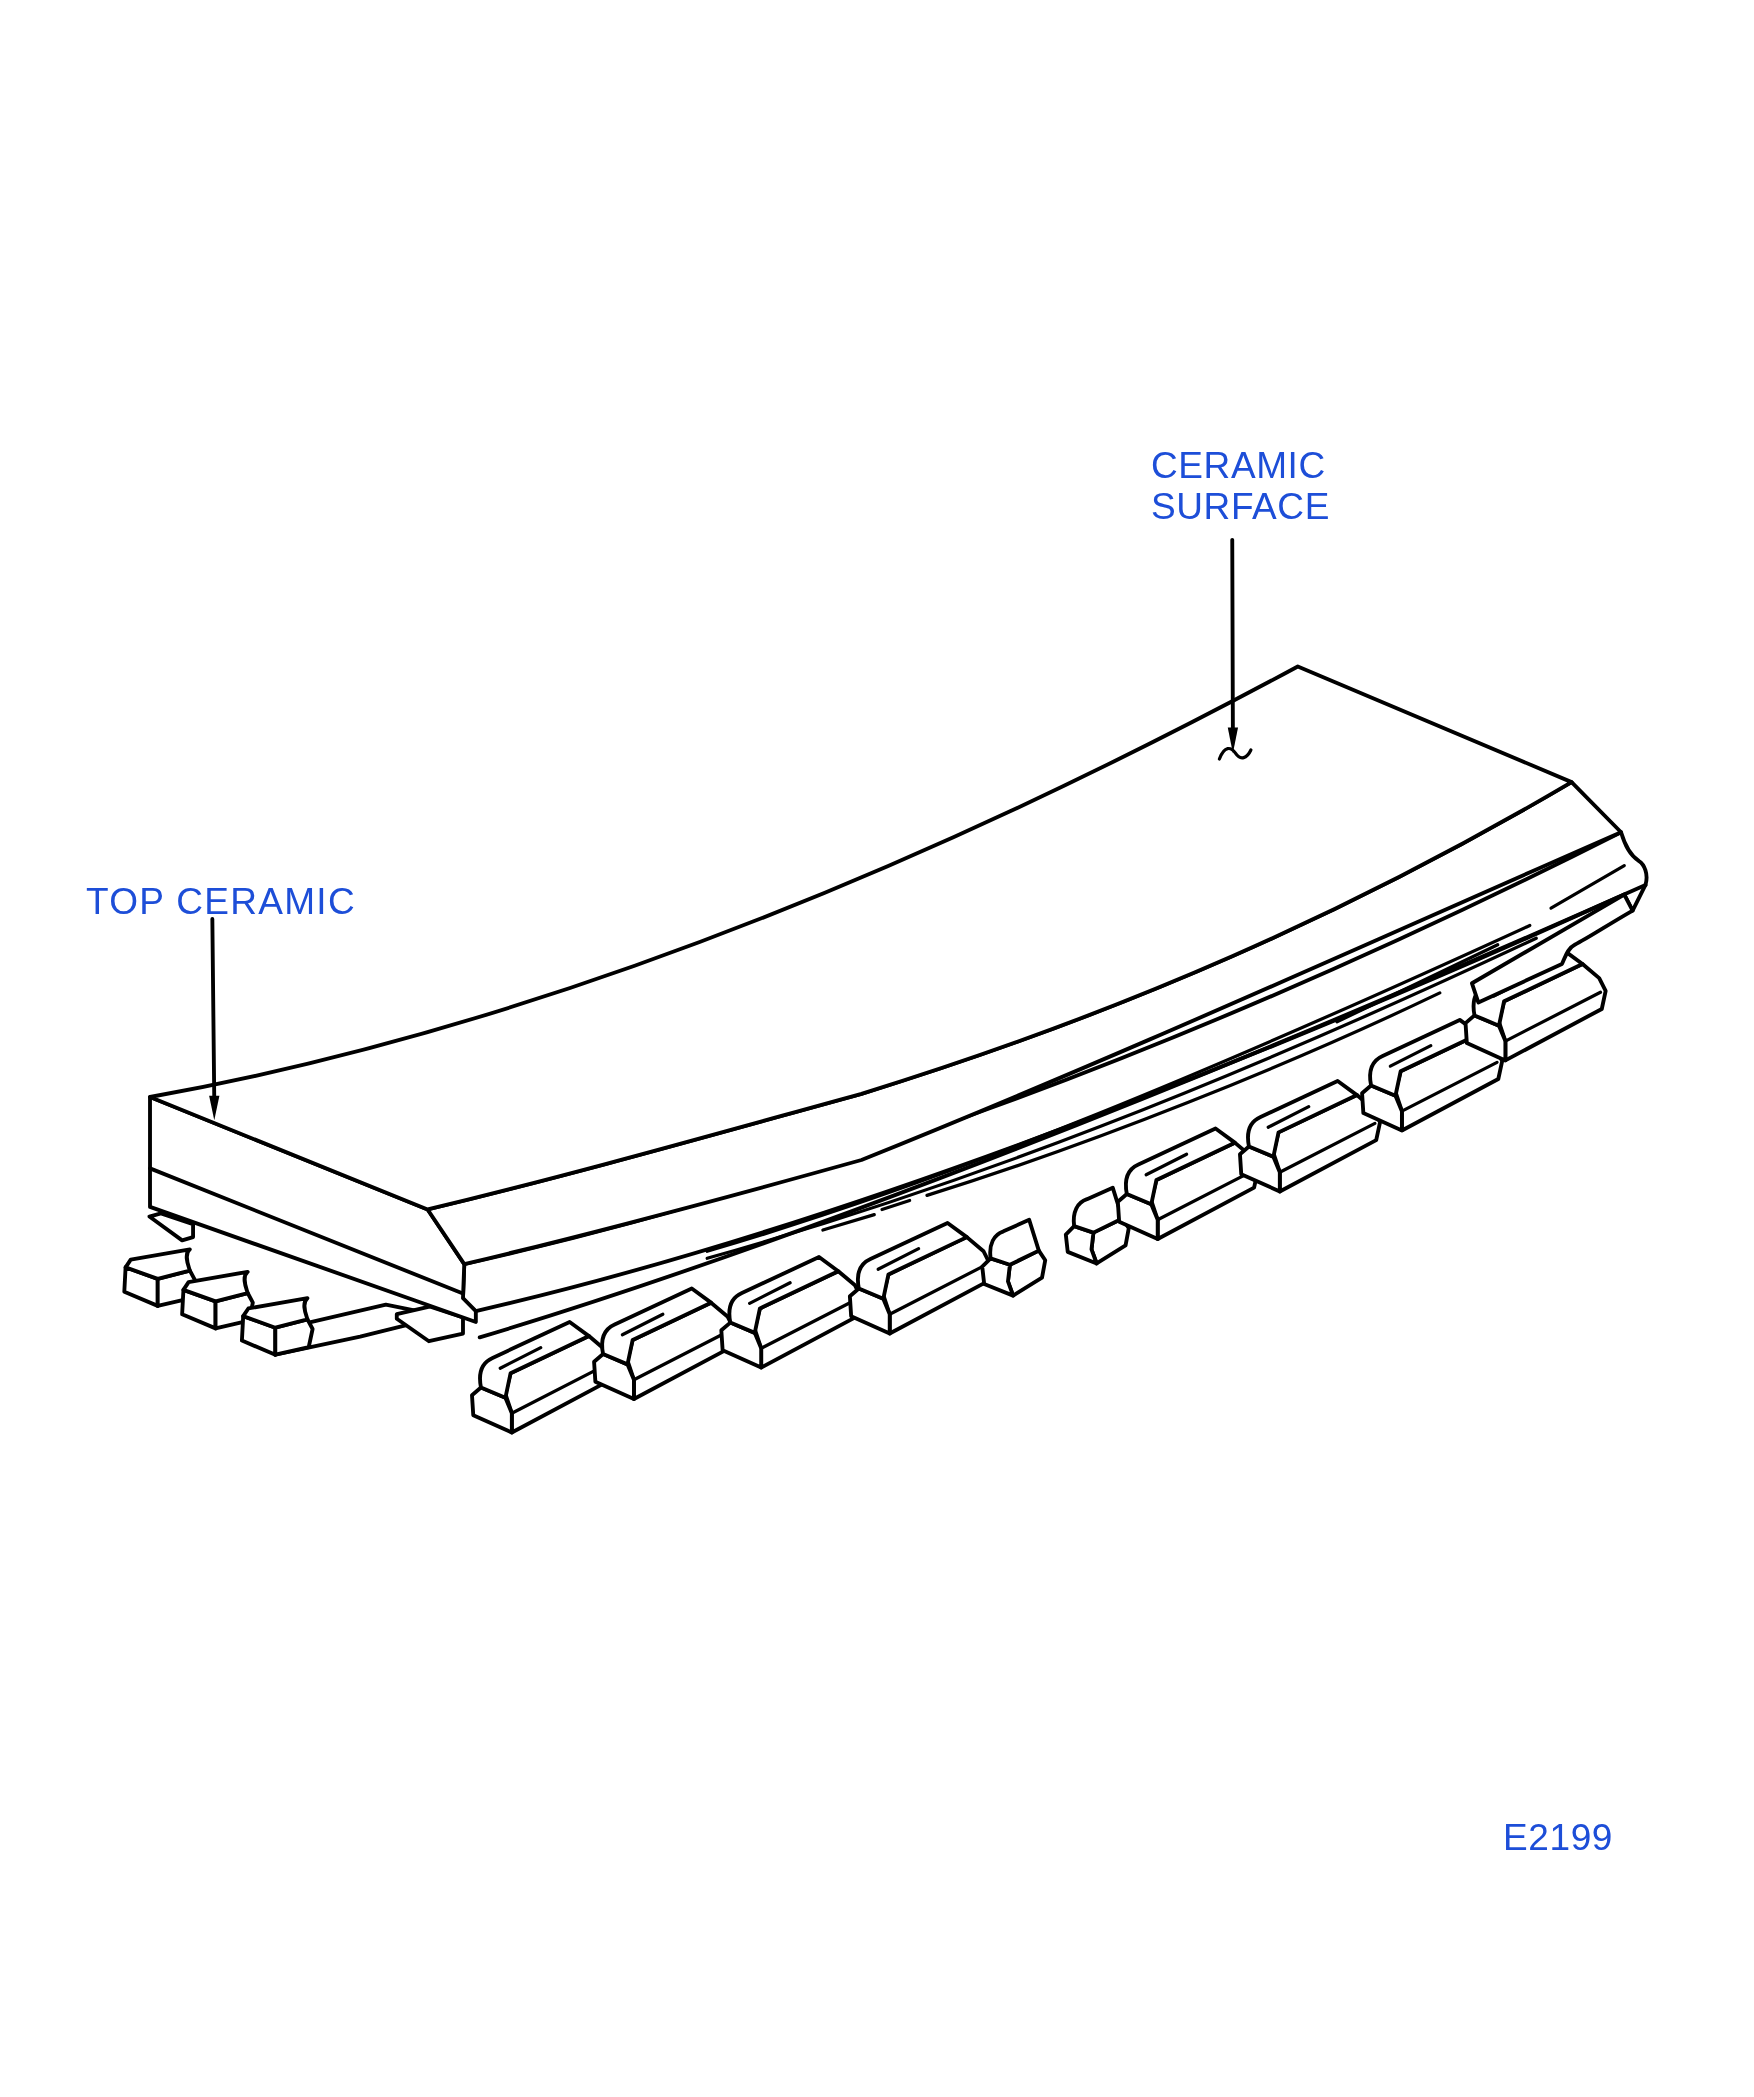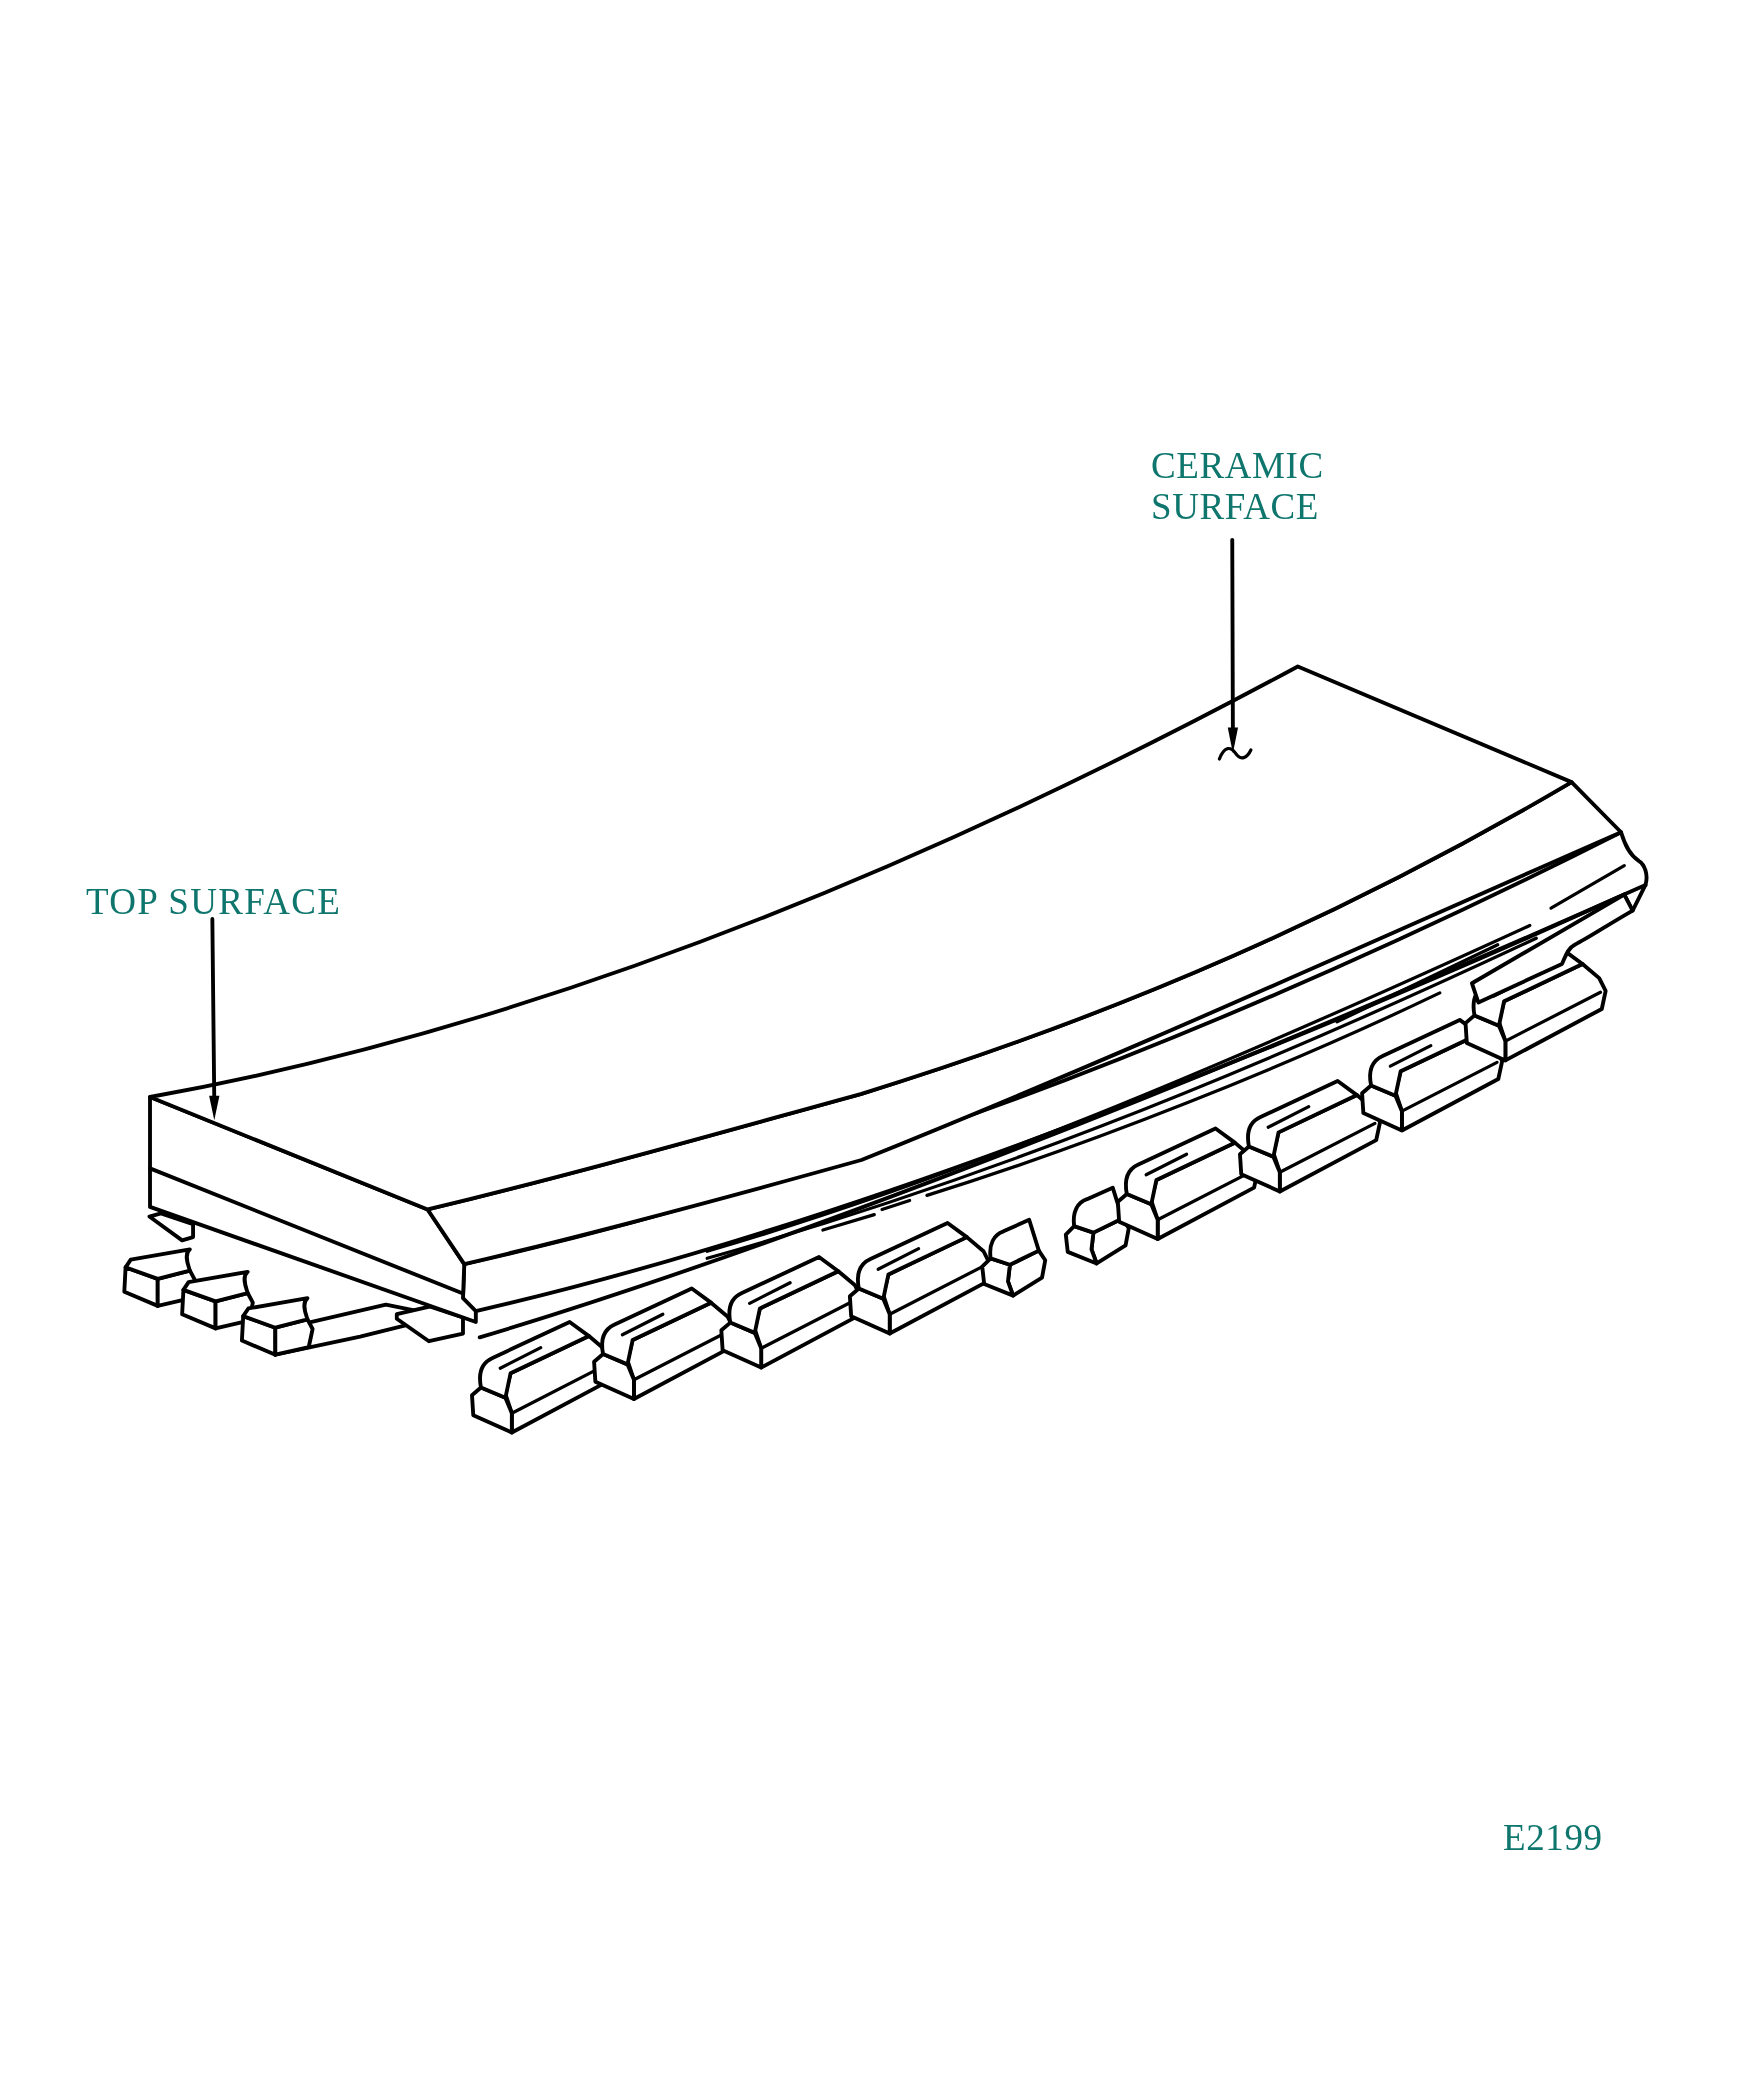--- a/index.html
+++ b/index.html
@@ -3,24 +3,24 @@
 <meta charset="utf-8">
 <style>
   html, body { margin: 0; padding: 0; background: #ffffff; }
   body { width: 1755px; height: 2097px; position: relative; overflow: hidden; }
   #figure { position: absolute; left: 0; top: 0; width: 1755px; height: 2097px; }
   .ln { fill: none; stroke: #000; stroke-width: 6; stroke-linecap: round; stroke-linejoin: round; }
   .ln-thin { fill: none; stroke: #000; stroke-width: 5; stroke-linecap: round; stroke-linejoin: round; }
   .face { fill: #fff; stroke: #000; stroke-width: 6; stroke-linejoin: round; }
   .label {
     position: absolute;
-    font-family: Liberation Serif, serif;
+    font-family: Liberation Sans, sans-serif;
     font-size: 37px;
     line-height: 41px;
-    color: #0f766e;
+    color: #1d4ed8;
     letter-spacing: 0.6px;
     white-space: nowrap;
   }
   #label-ceramic { left: 1151px; top: 445px; }
   #label-top { left: 86px; top: 881px; letter-spacing: 1.3px; }
   #label-fig { left: 1503px; top: 1817px; }
 </style>
 </head>
 <body>
 
@@ -139,16 +139,16 @@
     <line class="ln" x1="330" y1="1430" x2="333" y2="1712"></line>
     <path d="M325,1705 L341,1705 L333,1743 Z" fill="#000"></path>
   </g>
 </svg>
 
 <div class="label" id="label-ceramic">
   <div>CERAMIC</div>
   <div>SURFACE</div>
 </div>
 
-<div class="label" id="label-top">TOP SURFACE</div>
+<div class="label" id="label-top">TOP CERAMIC</div>
 
 <div class="label" id="label-fig">E2199</div>
 
 
 </body></html>

